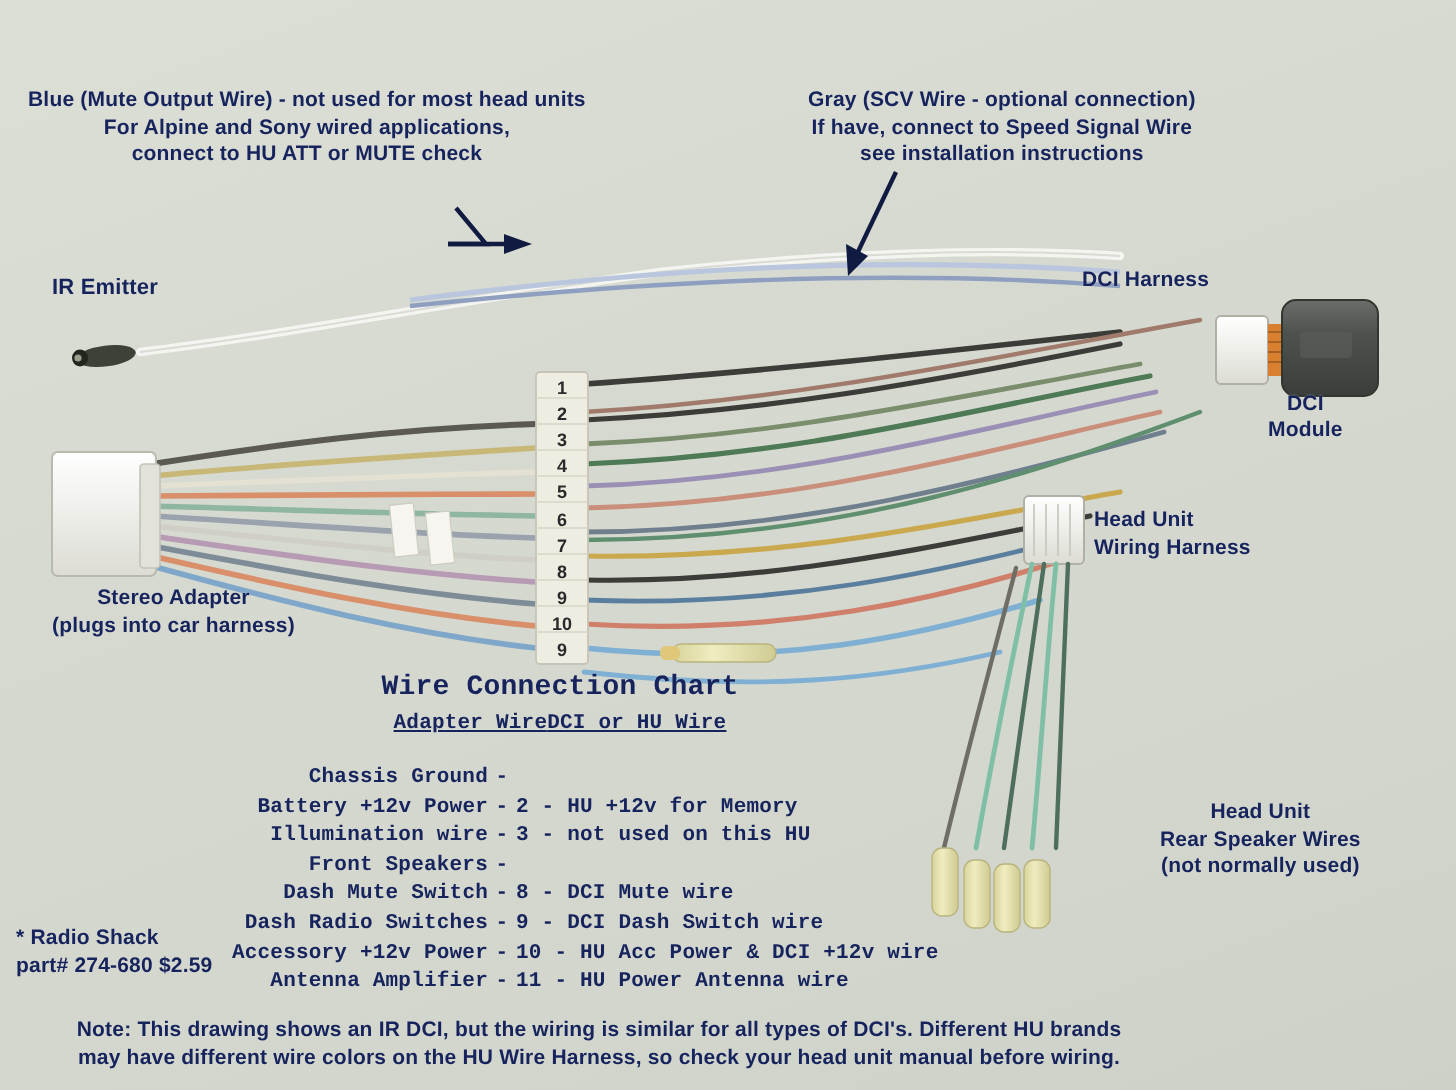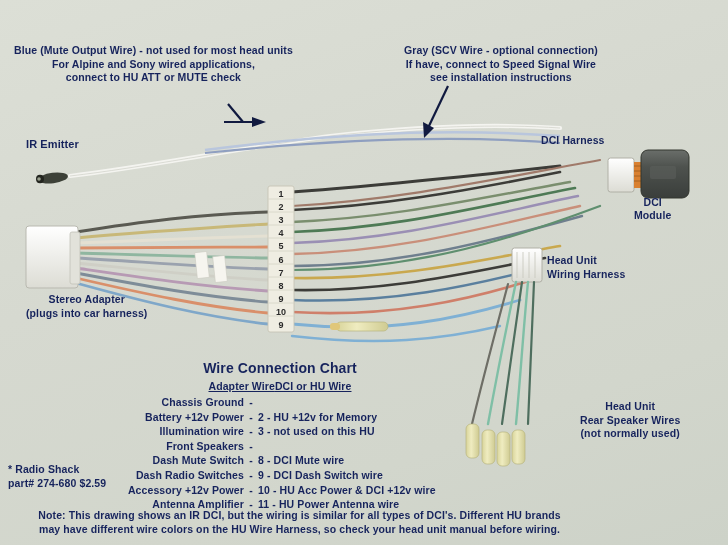--- a/index.html
+++ b/index.html
@@ -19,25 +19,25 @@
   #noteBlue{left:14px;top:44px;font-size:10.5px;line-height:13.5px;text-align:center;}
   #noteGray{left:404px;top:44px;font-size:10.5px;line-height:13.5px;text-align:center;}
   #lblIR{left:26px;top:138px;font-size:11px;}
   #lblStereo{left:26px;top:292px;font-size:10.5px;line-height:14px;text-align:center;}
   #lblScrew{left:237px;top:180px;font-size:10.5px;line-height:14px;text-align:center;}
   #lblDciHarness{left:541px;top:134px;font-size:10.5px;}
   #lblDciModule{left:634px;top:196px;font-size:10.5px;line-height:13px;text-align:center;}
   #lblHUHarness{left:547px;top:254px;font-size:10.5px;line-height:13.5px;}
   #lblRearSpk{left:580px;top:400px;font-size:10.5px;line-height:13.5px;text-align:center;}
   #lblRadioShack{left:8px;top:462px;font-size:10.5px;line-height:14px;}
-  #chart{left:0;top:360px;width:560px;text-align:center;}
+  #chart{left:0;top:336px;width:560px;text-align:center;font-family:Liberation Mono, monospace;}
   #chartTitle{font-size:14px;color:#16235c;font-weight:bold;}
   #chartCols{display:flex;justify-content:center;margin-top:4px;}
   #chartCols div{font-size:10.5px;color:#16235c;font-weight:bold;text-decoration:underline;}
-  #rows{margin-top:3px;display:inline-block;}
+  #rows{margin-top:14px;display:inline-block;}
   .row{display:flex;font-size:10.5px;color:#16235c;font-weight:bold;line-height:14.6px;}
   .row .a{width:172px;text-align:right;}
   .row .d{width:14px;text-align:center;}
   .row .b{width:230px;text-align:left;}
   #bottomNote{left:0;top:508px;width:599px;text-align:center;font-size:10.5px;line-height:14px;}
   .tnum{position:absolute;font-family:"Liberation Sans",sans-serif;font-size:9px;
         font-weight:bold;color:#2a2a2a;text-align:center;width:20px;}
 </style>
 </head>
 <body>

